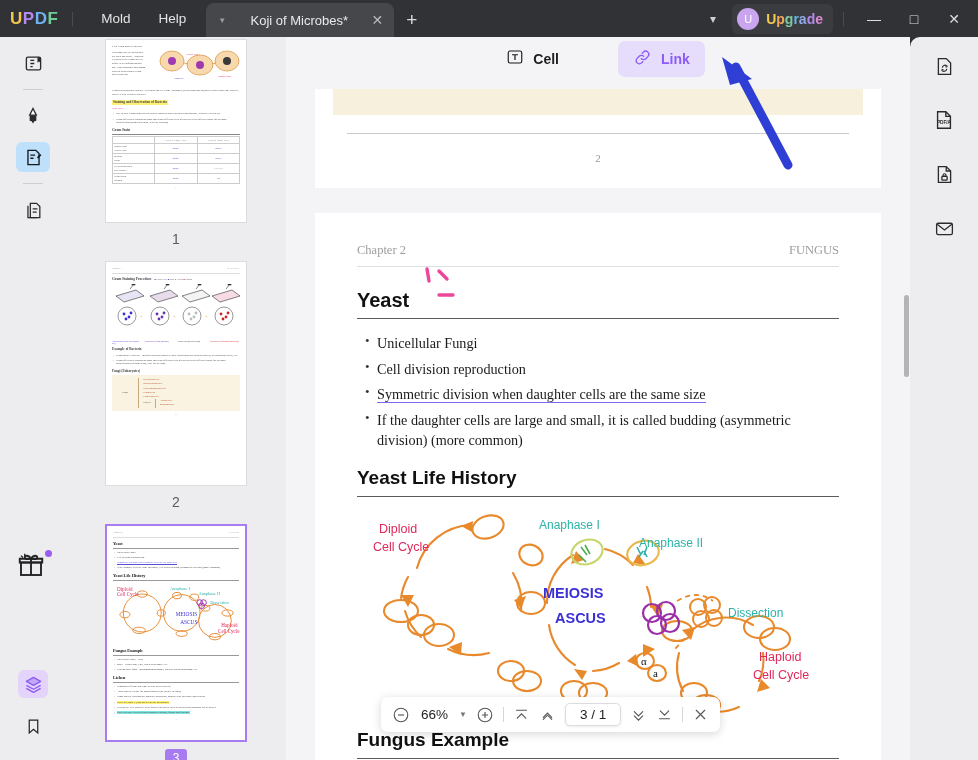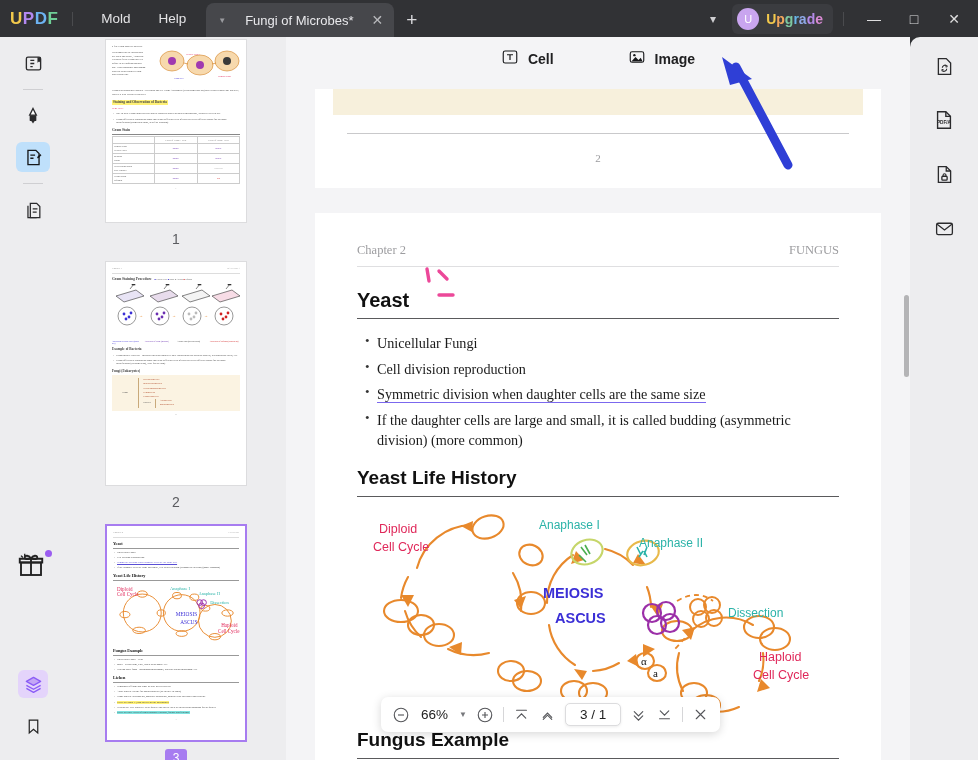--- a/index.html
+++ b/index.html
@@ -175,21 +175,21 @@
       <span>D</span>
       <span>F</span>
     </div>
     <div class="tb-sep"></div>
     <div class="tb-menu">Mold</div>
     <div class="tb-menu">Help</div>
 
     <div class="tabs">
       <div class="tab">
         <span class="tab-caret">▼</span>
-        <span class="tab-title">Fungi of Microbes*</span>
+        <span class="tab-title">Koji of Microbes*</span>
         <span class="tab-close">✕</span>
       </div>
       <span class="tab-new">+</span>
     </div>
 
     <div class="tb-right">
       <span class="tb-chev">▾</span>
       <div class="upgrade">
         <span class="avatar">U</span>
         <span class="upg-text">
@@ -508,29 +508,28 @@
   <div class="edittoolbar">
     <div class="tool">
       <span>
         <svg width="18" height="18" viewBox="0 0 24 24" fill="none" stroke="#17181a" stroke-width="1.5">
           <rect x="3" y="4" width="18" height="16" rx="2.5"></rect>
           <path d="M8 9h8M12 9v7" stroke-width="1.6"></path>
         </svg>
       </span>
       <span>Cell</span>
     </div>
-    <div class="tool">
+    <div class="tool active">
       <span>
-        <svg width="18" height="18" viewBox="0 0 24 24">
-          <rect x="3" y="5" width="18" height="14" rx="2.5" fill="none" stroke="#17181a" stroke-width="1.5"></rect>
-          <circle cx="8.5" cy="9.5" r="1.6" fill="#17181a"></circle>
-          <path d="M4.5 18 L10 12 L14 16 L17 13 L19.5 18 Z" fill="#17181a"></path>
+        <svg width="19" height="19" viewBox="0 0 24 24" fill="none" stroke="#8b5cf6" stroke-width="1.7" stroke-linecap="round">
+          <path d="M10.5 13.5a4 4 0 0 0 5.7 0l2.6-2.6a4 4 0 0 0-5.7-5.7l-1.5 1.5"></path>
+          <path d="M13.5 10.5a4 4 0 0 0-5.7 0l-2.6 2.6a4 4 0 0 0 5.7 5.7l1.5-1.5"></path>
         </svg>
       </span>
-      <span>Image</span>
+      <span>Link</span>
     </div>
   </div>
 
   <div class="docarea">
 
     <div class="page page-partial">
       <div class="tbl-strip"></div>
       <div class="page-rule"></div>
       <div class="page-no">2</div>
     </div>

